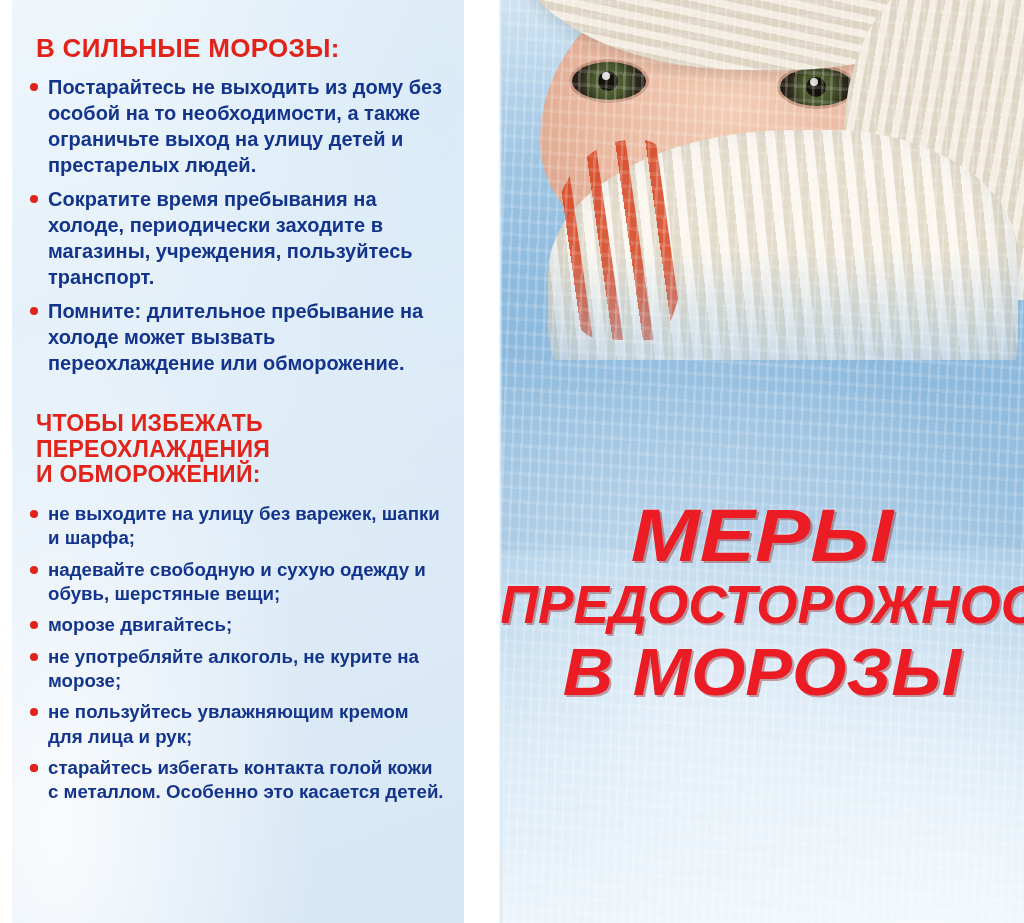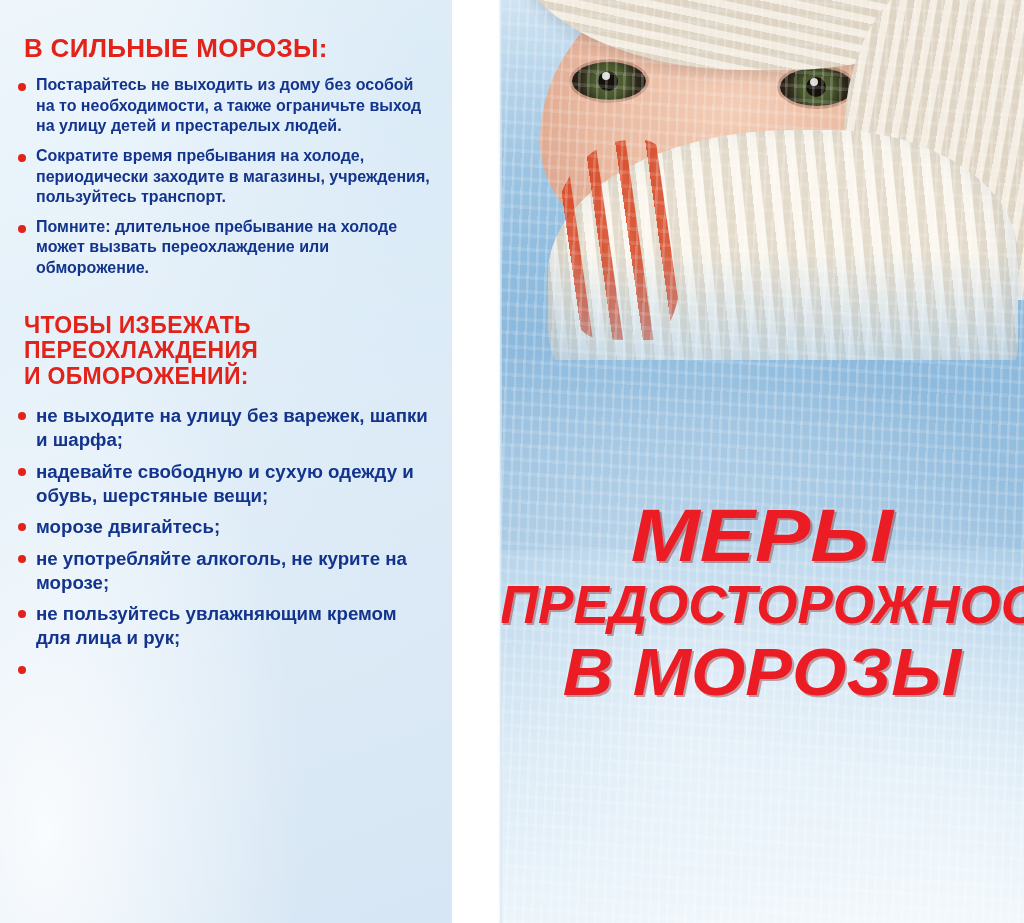--- a/index.html
+++ b/index.html
@@ -14,21 +14,21 @@
     position: relative;
     width: 1024px;
     height: 923px;
     overflow: hidden;
     background: #ffffff;
   }
 
   
   .left-panel {
     position: absolute;
-    left: 0;
+    left: 12px;
     top: 0;
     width: 452px;
     height: 923px;
     background: linear-gradient(160deg, #eef6fb 0%, #e4f0f9 35%, #dceaf6 70%, #d6e6f4 100%);
     box-sizing: border-box;
     padding: 34px 18px 10px 16px;
   }
   .left-panel::after {
     
     content: "";
@@ -61,21 +61,21 @@
 
   ul.bullets {
     list-style: none;
     margin: 0;
     padding: 0;
   }
   ul.bullets li {
     position: relative;
     color: #13348c;
     font-weight: bold;
-    font-size: 16px;
+    font-size: 20px;
     line-height: 1.29;
     margin: 0 0 9px 0;
     padding-left: 20px;
   }
   ul.bullets.tight li {
     font-size: 18.7px;
     line-height: 1.3;
     margin-bottom: 7px;
   }
   ul.bullets li .dot {
@@ -302,20 +302,24 @@
         <li>
           <span class="dot"></span>
           <span>не употребляйте алкоголь, не курите на морозе;</span>
         </li>
         <li>
           <span class="dot"></span>
           <span>не пользуйтесь увлажняющим кремом для лица и рук;</span>
         </li>
         <li>
           <span class="dot"></span>
+        </li>
+        <li>
+          <span class="dot"></span>
+          <span>старайтесь избегать контакта голой кожи с металлом. Особенно это касается детей.</span>
         </li>
       </ul>
 
     </div>
   </div>
 
   <div class="right-panel">
     <div class="photo-bg"></div>
 
     <div class="face">

